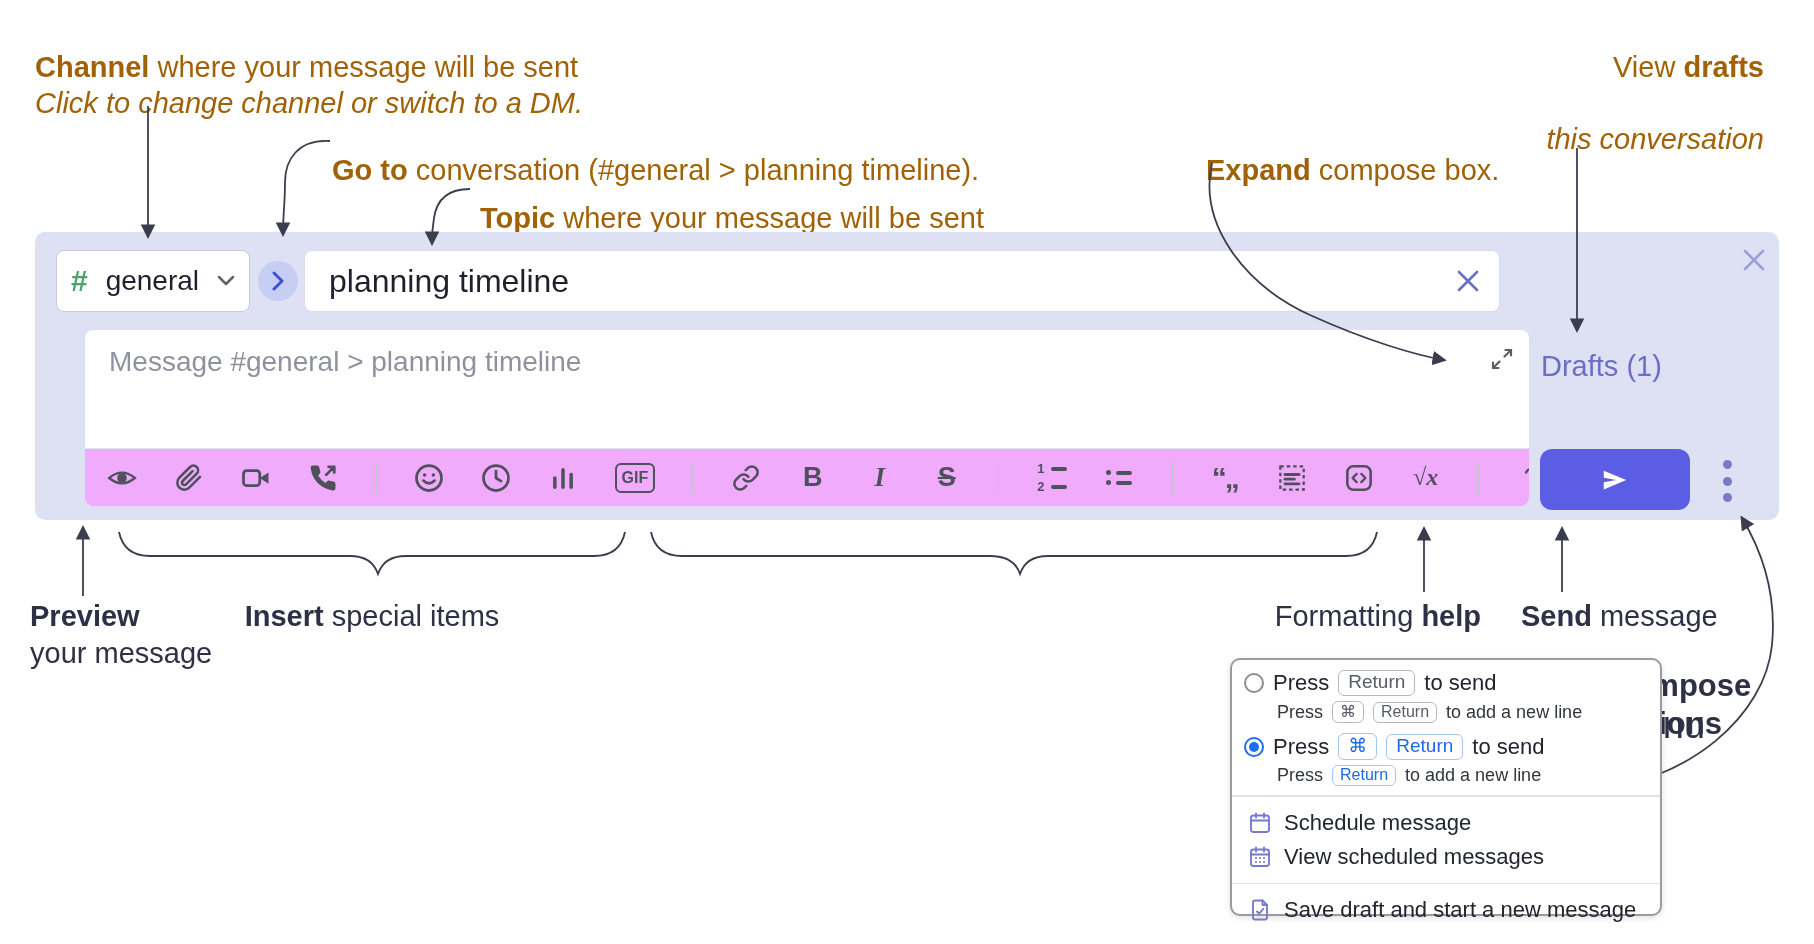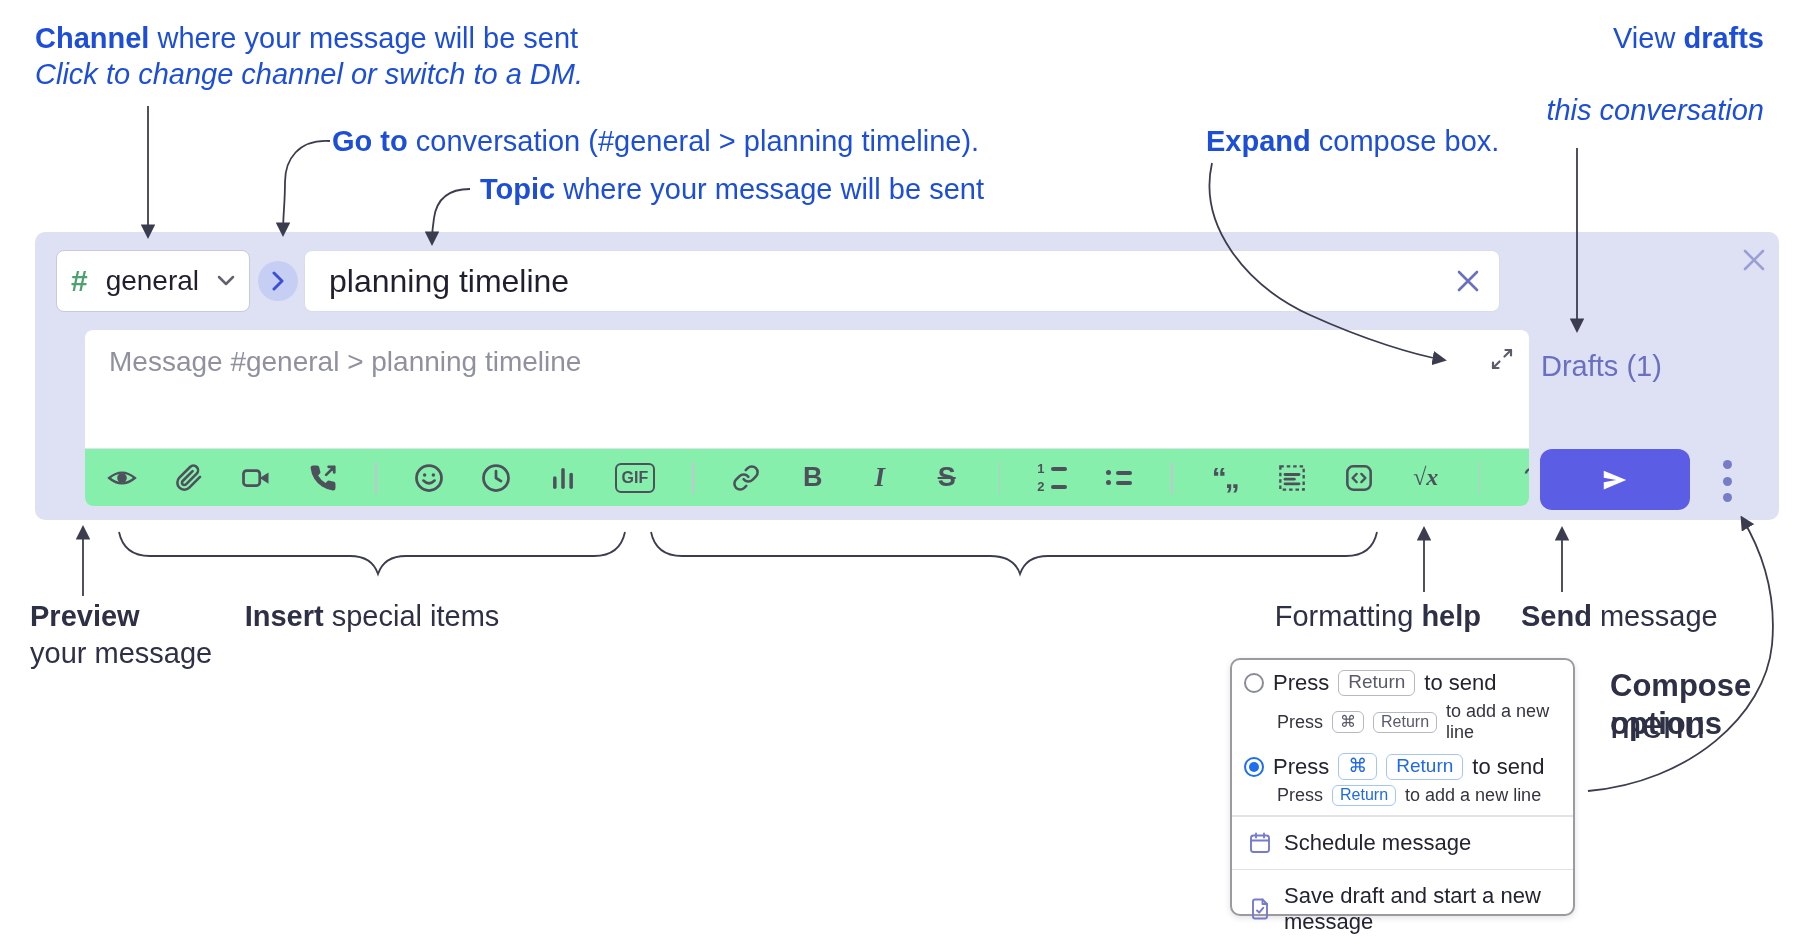--- a/index.html
+++ b/index.html
@@ -1,39 +1,39 @@
 <!DOCTYPE html>
 <html><head>
 <meta charset="utf-8">
 <style>
   * { margin:0; padding:0; box-sizing:border-box; }
   html,body { width:1814px; height:944px; background:#ffffff; font-family:"Liberation Sans", sans-serif; }
   #canvas { position:relative; width:1814px; height:944px; overflow:hidden; background:#fff; color:#2e3045; }
 
   
-  .note { position:absolute; font-size:29px; color:#1d4ed8; white-space:nowrap; }
+  .note { position:absolute; font-size:29px; color:#a16207; white-space:nowrap;margin-top:29px; }
   .note b { font-weight:bold; }
   .note i { font-style:italic; }
   .right-align { text-align:right; }
 
   
   #overlay { position:absolute; left:0; top:0; width:1814px; height:944px; pointer-events:none; z-index:6; }
 
   
   #composer { position:absolute; left:35px; top:232px; width:1744px; height:288px; background:#dee1f3; border-radius:10px; }
   #channel-pill { position:absolute; left:21px; top:18px; width:194px; height:62px; background:#fff; border:1.5px solid #c6cade; border-radius:8px; display:flex; align-items:center; gap:10px; padding:0 14px; cursor:pointer; }
   #channel-pill .hash { color:#4ca16e; font-size:30px; font-weight:bold; }
   #channel-pill .chan-name { font-size:28px; color:#201f2e; flex:1; }
   #goto-circle { position:absolute; left:223px; top:29px; width:40px; height:40px; border-radius:50%; background:#c6cef4; display:flex; align-items:center; justify-content:center; }
   #topic-input-wrap { position:absolute; left:269px; top:18px; width:1196px; height:62px; background:#fff; border:1.5px solid #d9dcea; border-radius:8px; display:flex; align-items:center; padding:0 18px 0 24px; }
   #topic-input { flex:1; border:none; outline:none; font-size:32px; color:#201f2e; font-family:"Liberation Sans", sans-serif; background:transparent; }
   #message-panel { position:absolute; left:21px; top:98px; width:1444px; height:176px; background:#fff; border-radius:8px; overflow:hidden;margin-left:29px; }
   #message-placeholder { position:absolute; left:24px; top:16px; font-size:28px; color:#8f929e; }
   #expand-icon { position:absolute; right:14px; top:16px; width:26px; height:26px; cursor:pointer; }
-  #toolbar { position:absolute; left:0; top:118px; width:1444px; height:58px; background:#86efac; border-top:1.5px solid #e0e2ec; display:flex; align-items:center; gap:37px; padding:0 0 0 22px; }
+  #toolbar { position:absolute; left:0; top:118px; width:1444px; height:58px; background:#f0abfc; border-top:1.5px solid #e0e2ec; display:flex; align-items:center; gap:37px; padding:0 0 0 22px; }
   .tb-icon { width:30px; height:30px; display:flex; align-items:center; justify-content:center; color:#4e515c; cursor:pointer; flex:0 0 auto; }
   .tb-sep { width:1.5px; height:32px; background:#c3c6d2; flex:0 0 auto; }
   .tb-letter { font-size:27px; font-weight:bold; color:#4e515c; }
   .tb-italic { font-style:italic; font-family:"Liberation Serif", serif; }
   .tb-strike { text-decoration:line-through; }
   .tb-quote { font-size:30px; font-weight:bold; letter-spacing:-2px; color:#4e515c; }
   .tb-formula { font-size:24px; font-weight:bold; color:#4e515c; font-family:"Liberation Serif", serif; font-style:italic; }
   .tb-help { font-size:28px; color:#4e515c; font-weight:normal; }
   .gif-box { border:2.5px solid #4e515c; border-radius:6px; font-size:16px; font-weight:bold; color:#4e515c; padding:2px 5px; }
   .ol-icon { display:flex; flex-direction:column; gap:5px; }
@@ -44,21 +44,21 @@
   #drafts-link { position:absolute; left:1506px; top:118px; font-size:29px; color:#6a6fc2; cursor:pointer; }
   #send-button { position:absolute; left:1505px; top:217px; width:150px; height:61px; background:#5b5de4; border:none; border-radius:12px; display:flex; align-items:center; justify-content:center; cursor:pointer; }
   #kebab { position:absolute; left:1681px; top:228px; width:22px; height:42px; display:flex; flex-direction:column; align-items:center; justify-content:space-between; cursor:pointer; }
   .kebab-dot { width:9px; height:9px; border-radius:50%; background:#777cc6; }
   #composer-close { position:absolute; left:1705px; top:14px; width:28px; height:28px; cursor:pointer; }
 
   
   .label-28 { position:absolute; font-size:29px; white-space:nowrap; }
 
   
-  #popup { position:absolute; left:1230px; top:658px; width:345px; height:258px; background:#fff; border:2px solid #9a9aa0; border-radius:10px; box-shadow:0 2px 6px rgba(0,0,0,0.12); z-index:7; }
+  #popup { position:absolute; left:1230px; top:658px; width:432px; height:258px; background:#fff; border:2px solid #9a9aa0; border-radius:10px; box-shadow:0 2px 6px rgba(0,0,0,0.12); z-index:7; }
   .popup-row { display:flex; align-items:center; gap:9px; padding:0 0 0 12px; }
   .popup-main { font-size:22px; color:#23242f; margin-top:10px; }
   .popup-sub { font-size:18px; color:#33353f; margin:5px 0 2px 45px; }
   .radio { width:20px; height:20px; border-radius:50%; border:2px solid #8a8d96; background:#fff; flex:0 0 auto; }
   .radio.selected { border-color:#1f6ef0; display:flex; align-items:center; justify-content:center; }
   .radio.selected::after { content:""; width:10px; height:10px; border-radius:50%; background:#1f6ef0; }
   .kbd { border:1.5px solid #b6b9c2; border-radius:6px; background:#fff; color:#585c68; padding:0px 9px 2px 9px; font-size:19px; white-space:nowrap; }
   .popup-sub .kbd { font-size:16px; padding:0 7px 1px 7px; }
   .kbd.blue { color:#2069e8; border-color:#a5c6f5; }
   .popup-divider { height:1.5px; background:#e2e2e6; margin:9px 0; }
@@ -334,20 +334,39 @@
       <svg class="menu-icon" viewBox="0 0 24 24">
         <g fill="none" stroke="#767bce" stroke-width="1.9" stroke-linecap="round">
             <rect x="3" y="4.5" width="18" height="16.5" rx="2.5"></rect>
             <line x1="8" y1="2.5" x2="8" y2="6.5"></line>
             <line x1="16" y1="2.5" x2="16" y2="6.5"></line>
             <line x1="3" y1="9.5" x2="21" y2="9.5"></line>
           </g>
       </svg>
       <span>Schedule message</span>
     </div>
+    <div class="menu-item">
+      <svg class="menu-icon" viewBox="0 0 24 24">
+        <g fill="none" stroke="#767bce" stroke-width="1.9" stroke-linecap="round">
+            <rect x="3" y="4.5" width="18" height="16.5" rx="2.5"></rect>
+            <line x1="8" y1="2.5" x2="8" y2="6.5"></line>
+            <line x1="16" y1="2.5" x2="16" y2="6.5"></line>
+            <line x1="3" y1="9.5" x2="21" y2="9.5"></line>
+          </g>
+        <g fill="#767bce">
+            <circle cx="8" cy="13" r="1.1"></circle>
+            <circle cx="12" cy="13" r="1.1"></circle>
+            <circle cx="16" cy="13" r="1.1"></circle>
+            <circle cx="8" cy="17" r="1.1"></circle>
+            <circle cx="12" cy="17" r="1.1"></circle>
+            <circle cx="16" cy="17" r="1.1"></circle>
+          </g>
+      </svg>
+      <span>View scheduled messages</span>
+    </div>
 
     <div class="popup-divider"></div>
 
     <div class="menu-item">
       <svg class="menu-icon" viewBox="0 0 24 24">
         <g fill="none" stroke="#767bce" stroke-width="1.9" stroke-linecap="round" stroke-linejoin="round">
             <path d="M5,4.5 a2,2 0 0 1 2,-2 L14.5,2.5 L19,7 L19,19.5 a2,2 0 0 1 -2,2 L7,21.5 a2,2 0 0 1 -2,-2 Z"></path>
             <path d="M14.5,2.5 L14.5,7 L19,7"></path>
             <path d="M9,13.5 L11.2,15.7 L15.2,10.8"></path>
           </g>

